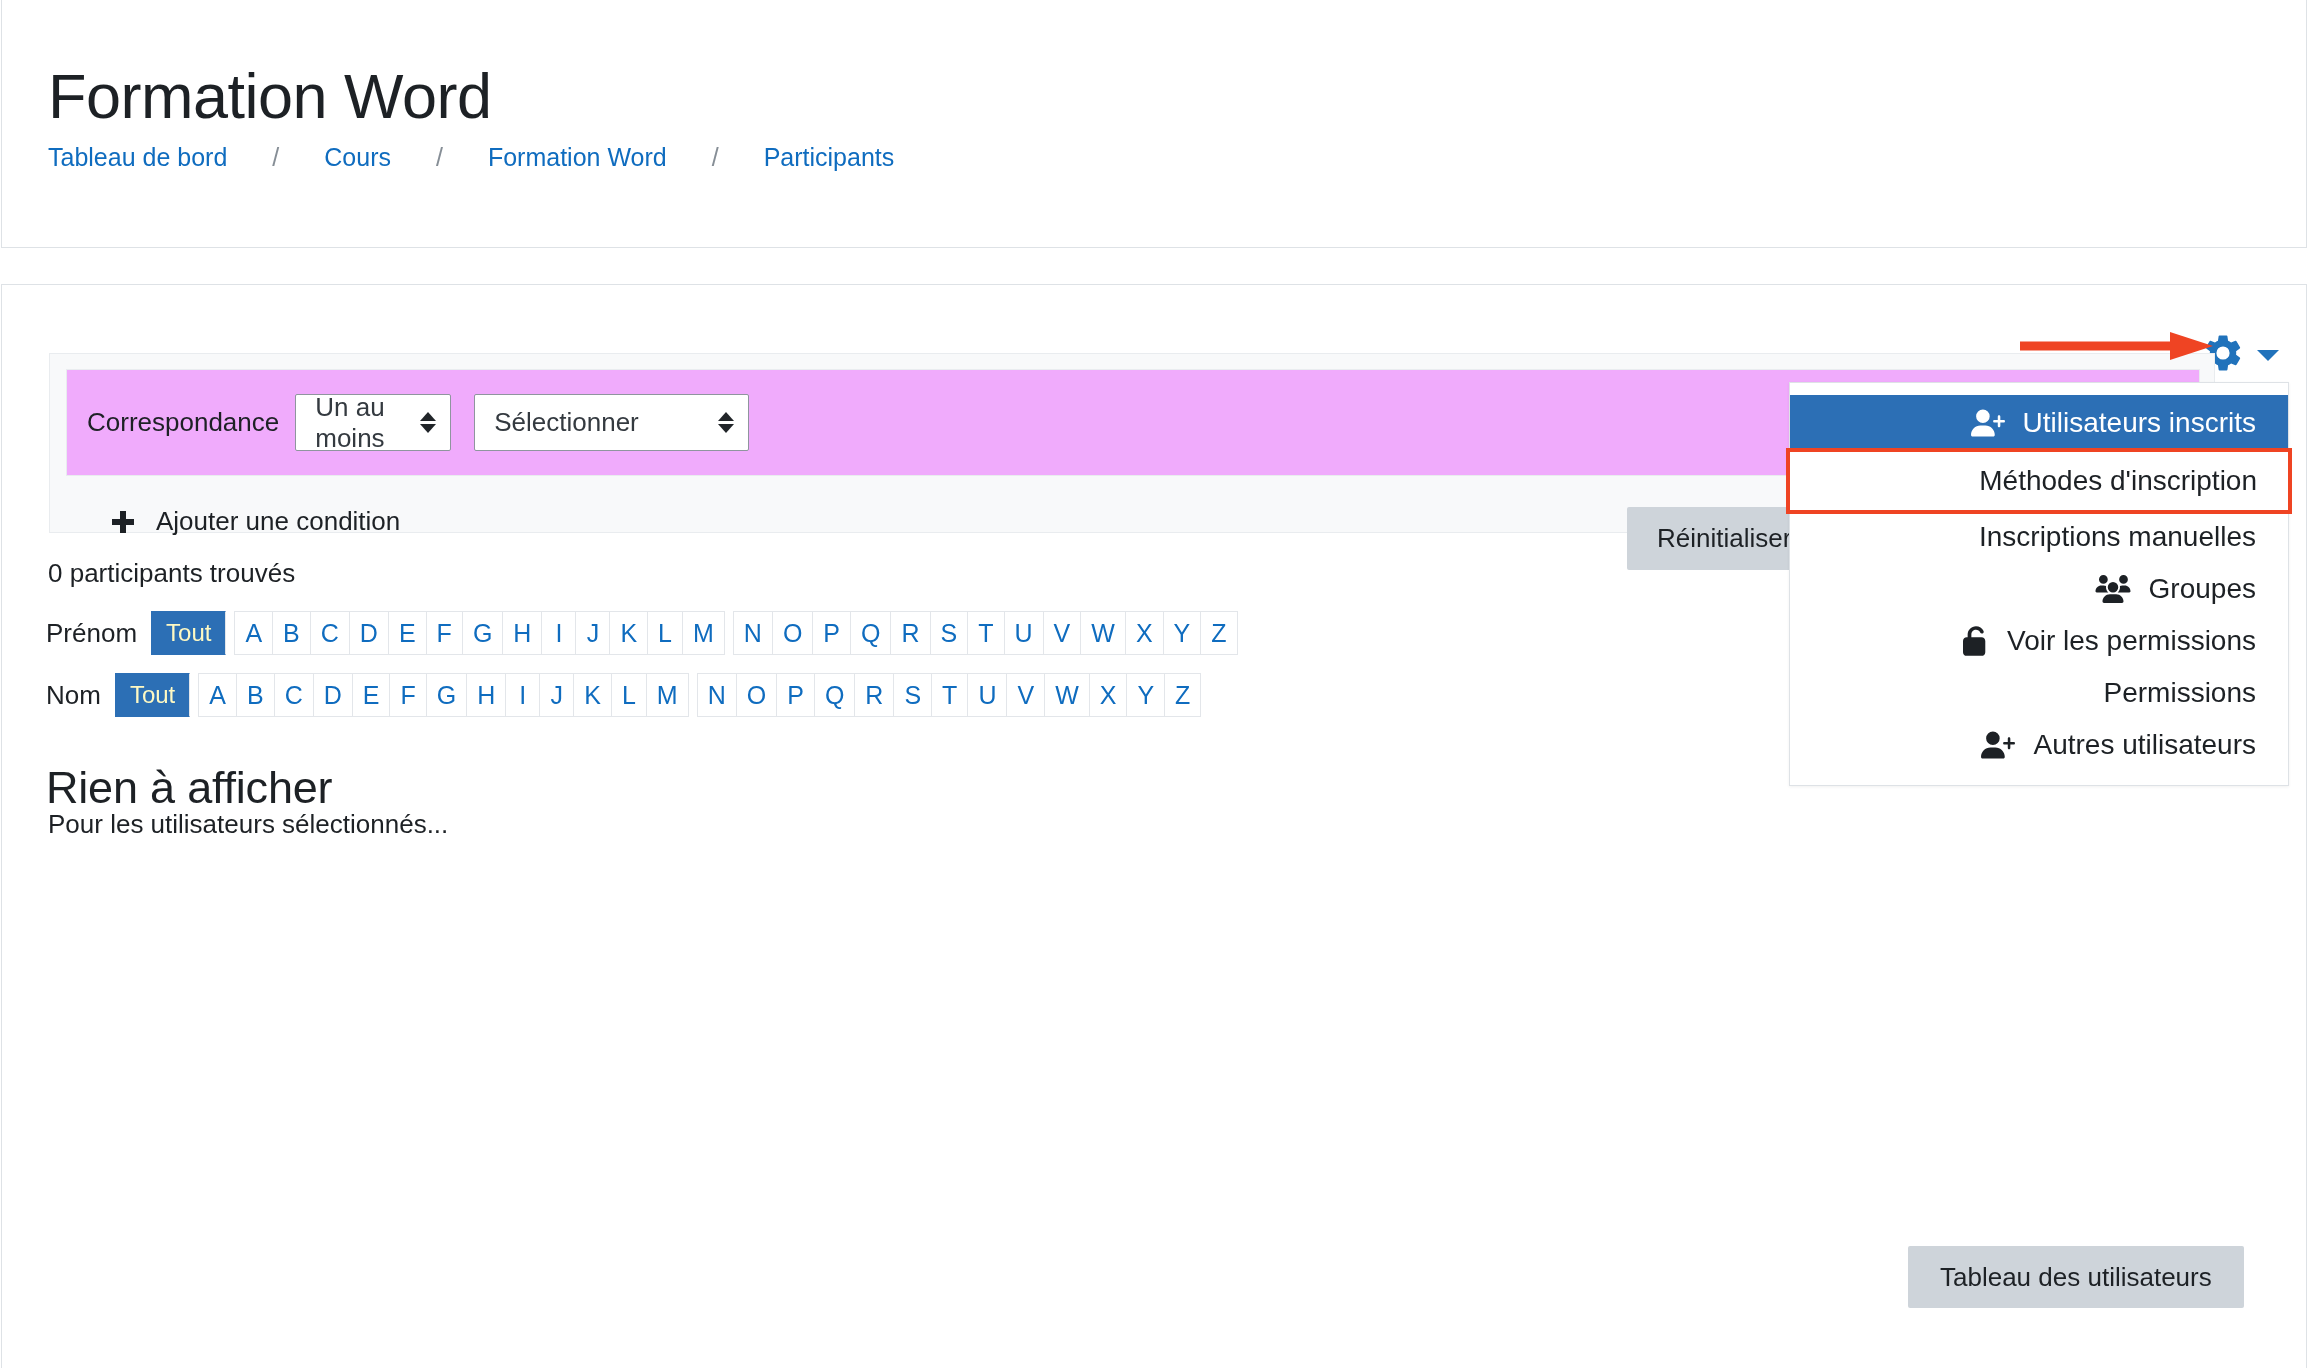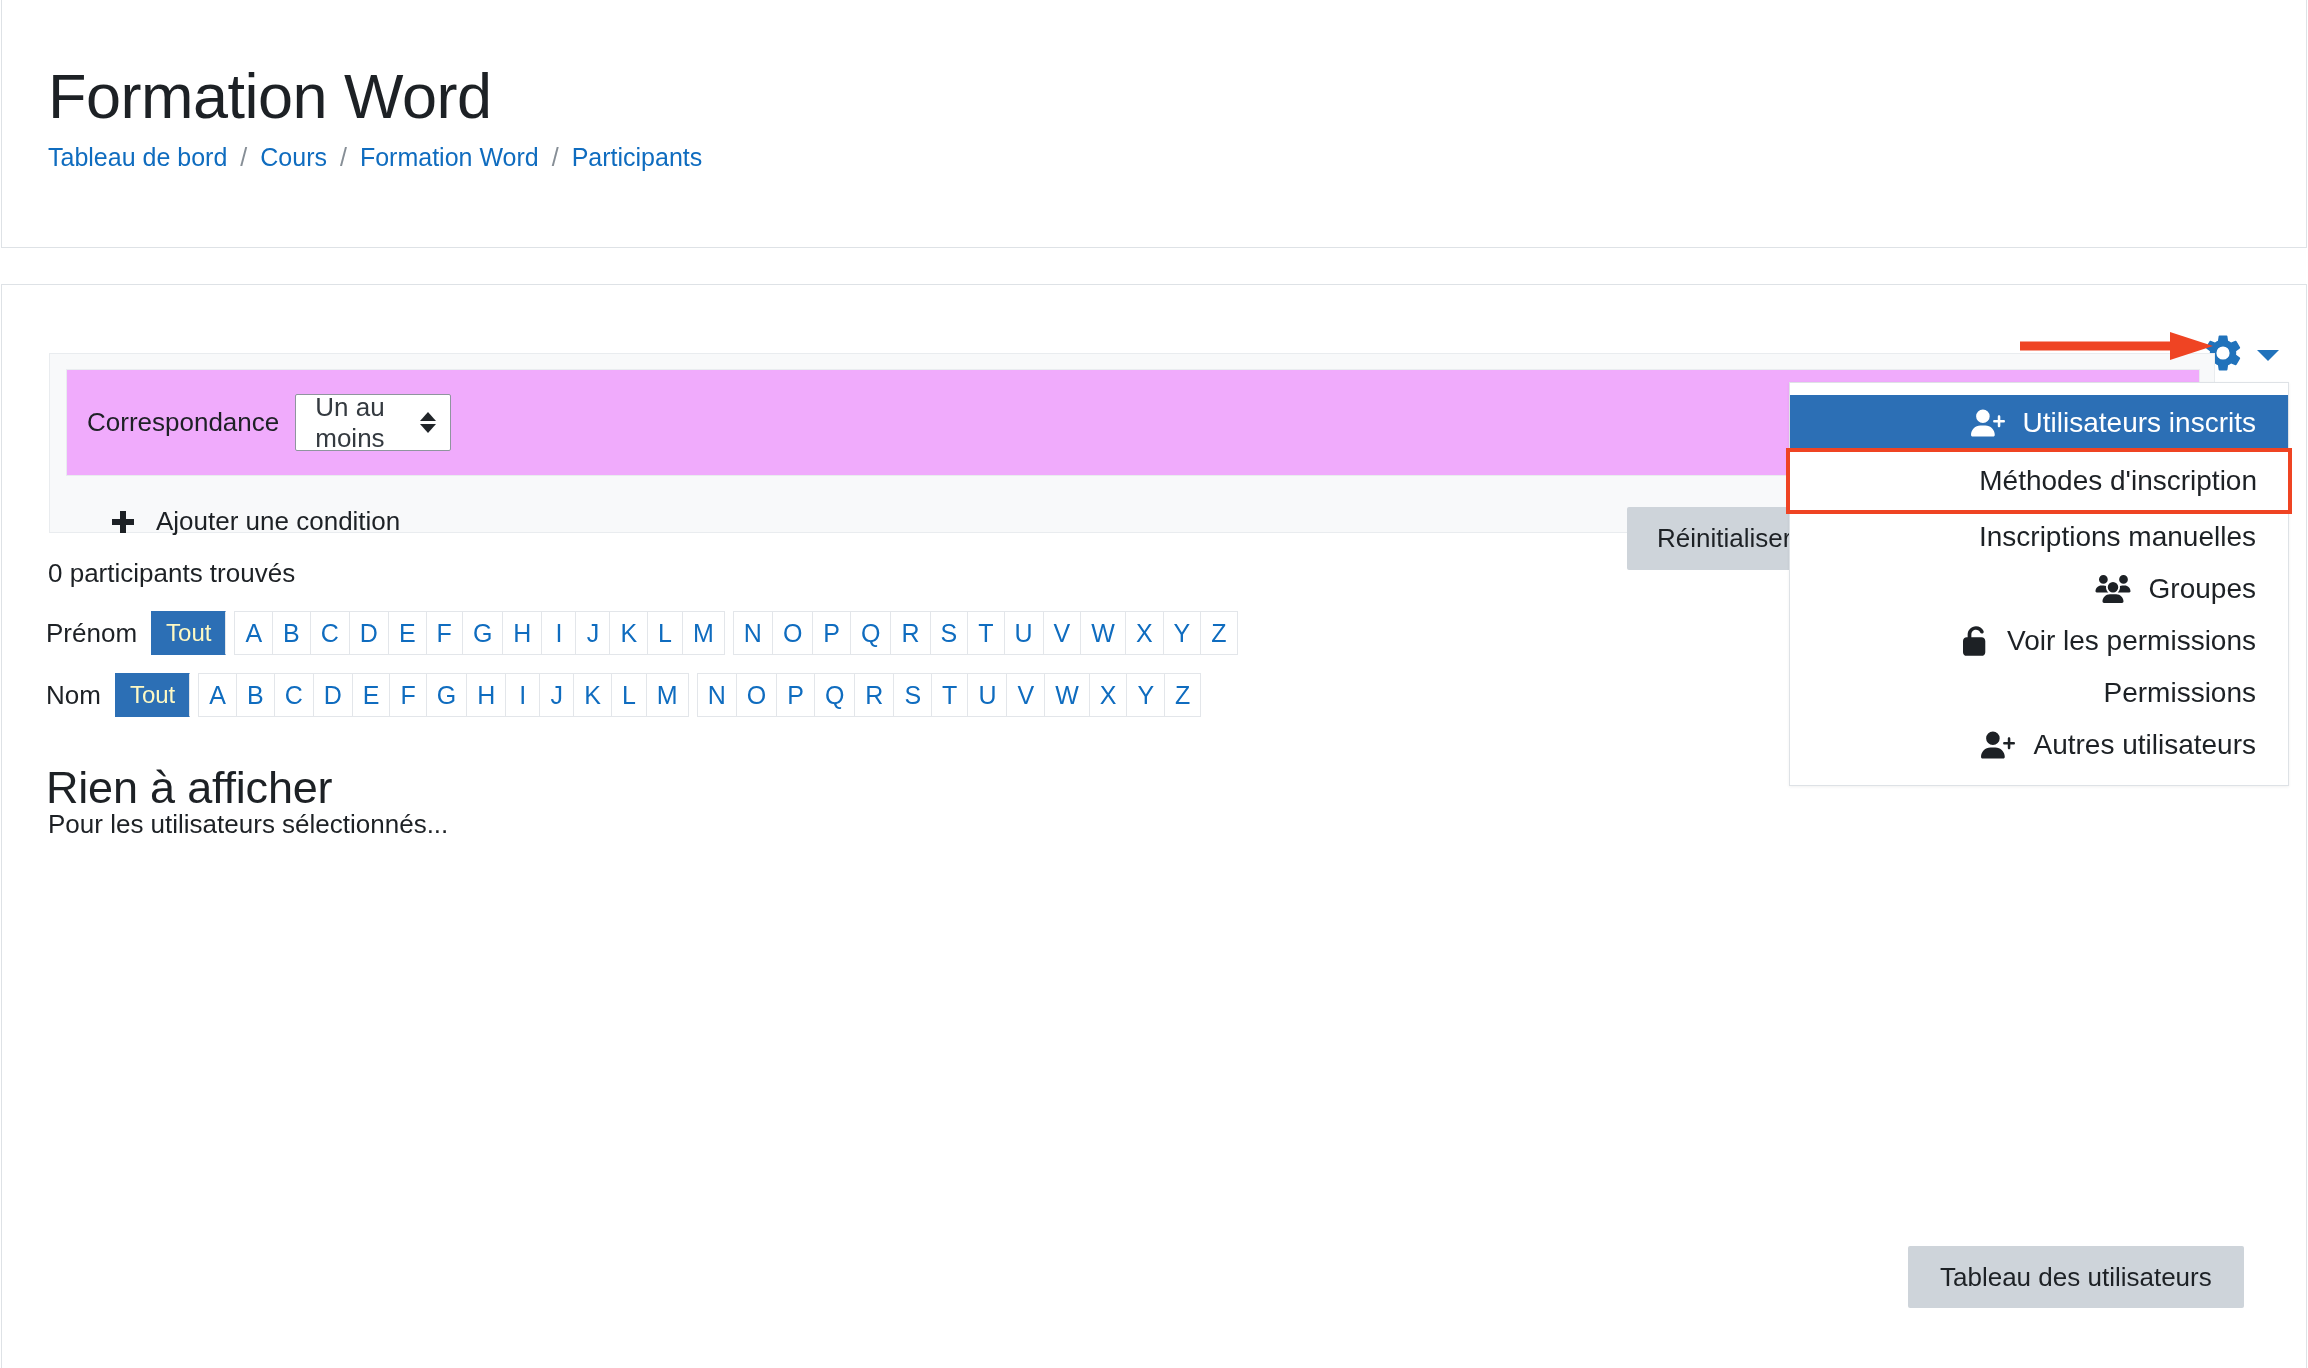--- a/index.html
+++ b/index.html
@@ -46,20 +46,21 @@
   }
   #breadcrumb {
     position: absolute;
     left: 46px;
     top: 163px;
     font-size: 25px;
     color: #0f6cbf;
     white-space: nowrap;
     display: flex;
     align-items: center;
+    gap: 32px;
   }
   #breadcrumb .crumb { color: #0f6cbf; text-decoration: none; }
   #breadcrumb .sep {
     color: #868e96;
     margin: 0 13px;
   }
 
   
   #main-card {
     position: absolute;
@@ -400,20 +401,27 @@
       <span id="match-label">Correspondance</span>
 
       <div id="match-type-select" class="sel">
         <span>Un au moins</span>
         <span class="arrows">
             <i class="up"></i>
             <i class="dn"></i>
           </span>
       </div>
 
+      <div id="match-value-select" class="sel">
+        <span>Sélectionner</span>
+        <span class="arrows">
+            <i class="up"></i>
+            <i class="dn"></i>
+          </span>
+      </div>
     </div>
 
     <div id="add-condition">
       <span id="plus-icon"></span>
       <span>Ajouter une condition</span>
     </div>
 
     <button id="reset-button">Réinitialiser les filtres</button>
   </div>
 

